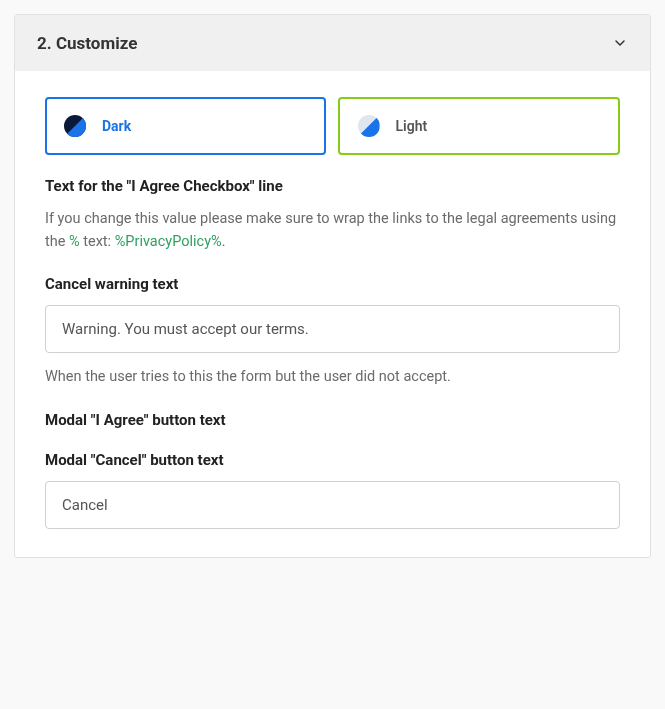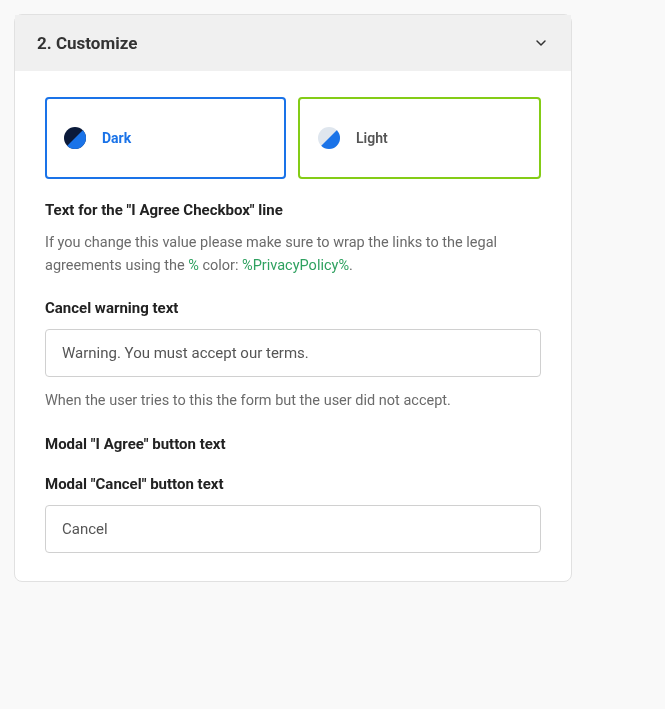--- a/index.html
+++ b/index.html
@@ -6,22 +6,22 @@
     body {
       font-family: -apple-system, BlinkMacSystemFont, "Segoe UI", Roboto, Helvetica, Arial, sans-serif;
       background: #f9f9f9;
       padding: 14px;
       color: #222;
       font-size: 14px;
     }
     .panel {
       background: #fff;
       border: 1px solid #e1e1e1;
-      border-radius: 8px;
-      width: 558px;
+      border-radius: 3px;
+      width: 637px;
     }
     .panel-header {
       background: #f0f0f0;
       padding: 18px 22px;
       display: flex;
       align-items: center;
       justify-content: space-between;
       cursor: pointer;
     }
     .panel-title {
@@ -58,21 +58,21 @@
       border-radius: 4px;
       padding: 13px 18px;
       display: flex;
       align-items: center;
       gap: 16px;
       cursor: pointer;
       background: #fff;
     }
     .palette-option.selected {
       border: 2px solid #1a73e8;
-      padding: 28px 17px;
+      padding: 16px 17px;
     }
     .palette-option.selected .palette-label {
       color: #1a73e8;
       font-weight: 700;
     }
     .palette-label {
       font-weight: 600;
       color: #555;
       font-size: 14px;
     }
@@ -150,21 +150,21 @@
         <div class="palette-option">
           <span class="swatch swatch-light"></span>
           <span class="palette-label">Light</span>
         </div>
       </div>
     </div>
 
     <div class="field">
       <label class="field-label">Text for the "I Agree Checkbox" line</label>
       <p class="help-text">
-        <span>If you change this value please make sure to wrap the links to the legal agreements using the </span><span class="percent">%</span><span> color: </span><span class="example">%PrivacyPolicy%</span><span>.</span>
+        <span>If you change this value please make sure to wrap the links to the legal agreements using the </span><span class="percent">%</span><span> text: </span><span class="example">%PrivacyPolicy%</span><span>.</span>
       </p>
     </div>
 
     <div class="field">
       <label class="field-label">Cancel warning text</label>
       <input type="text" class="text-input" value="Warning. You must accept our terms." style="">
       <p class="help-text">When the user tries to this the form but the user did not accept.</p>
     </div>
 
     <div class="field">

